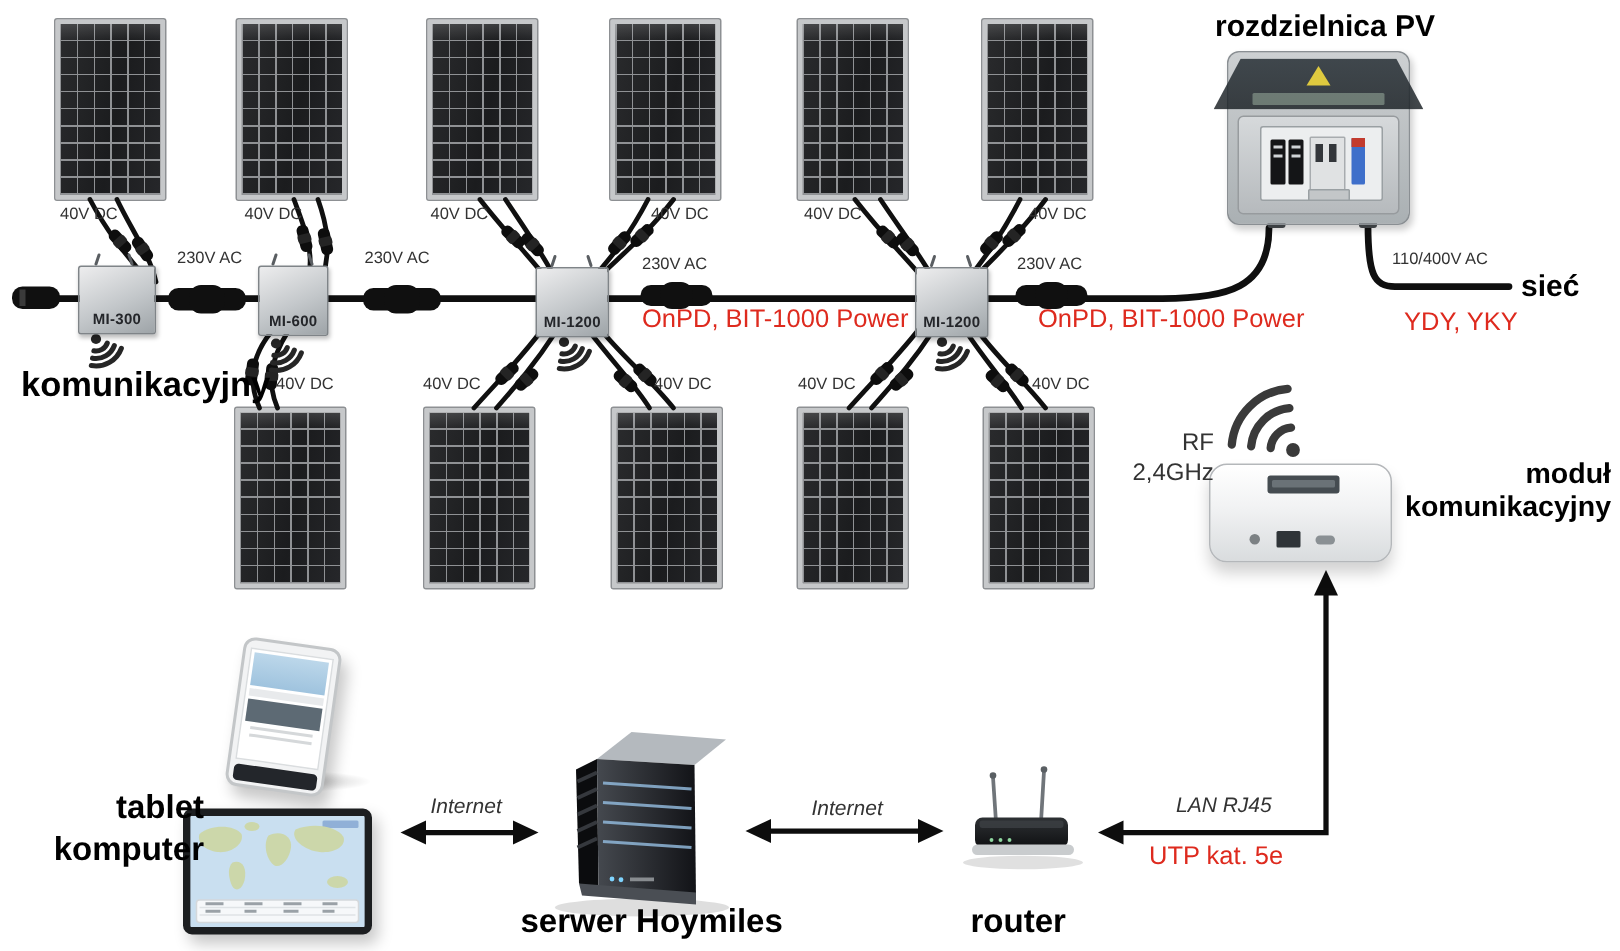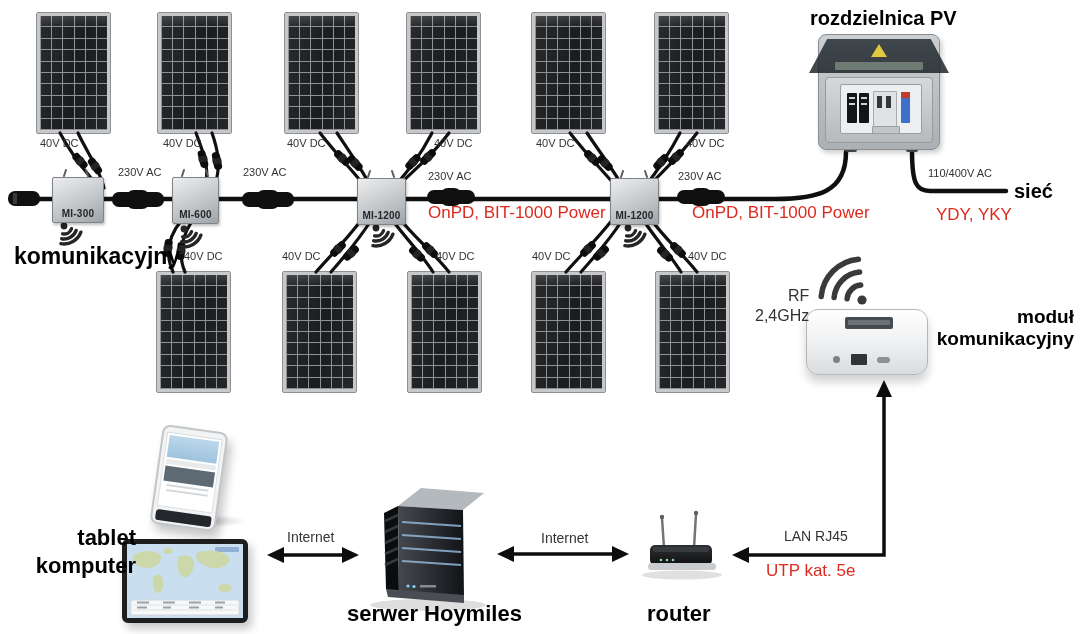--- a/index.html
+++ b/index.html
@@ -16,21 +16,21 @@
       repeating-linear-gradient(0deg, #8f9194 0 1px, transparent 1px 11.4px),
       linear-gradient(100deg,#2a2b2d,#1b1c1e 55%,#26272a);}
   
   .inv{position:absolute;z-index:3;border:1px solid #7f8488;border-radius:2px;
     background:linear-gradient(155deg,#ededee,#c3c7ca 55%,#9ea4a8);
     box-shadow:1px 2px 3px rgba(0,0,0,.25);}
   .inv-label{position:absolute;left:0;right:0;bottom:3px;text-align:center;
     font-size:10px;font-weight:700;color:#24262a;letter-spacing:.2px;}
   
   .t{position:absolute;z-index:4;font-size:11px;color:var(--txt);white-space:nowrap;}
-  .t-sm{font-size:14px;}
+  .t-sm{font-size:14px;font-style:italic;}
   .t-red{color:var(--red);font-size:17px;}
   .t-bold{color:#000;font-weight:700;font-size:20px;}
   .t-big{color:#000;font-weight:700;font-size:23px;}
   .t-dev{color:#000;font-weight:700;font-size:22px;}
   .t-center{text-align:right;}
   
   .dist{position:absolute;left:818px;top:34px;width:120px;height:114px;z-index:3;
     background:linear-gradient(180deg,#cdd0d2,#aab0b3);border:1px solid #8a8f93;border-radius:8px;
     box-shadow:2px 3px 5px rgba(0,0,0,.2);}
   .dist-lid{position:absolute;left:-10px;right:-10px;top:4px;height:34px;

